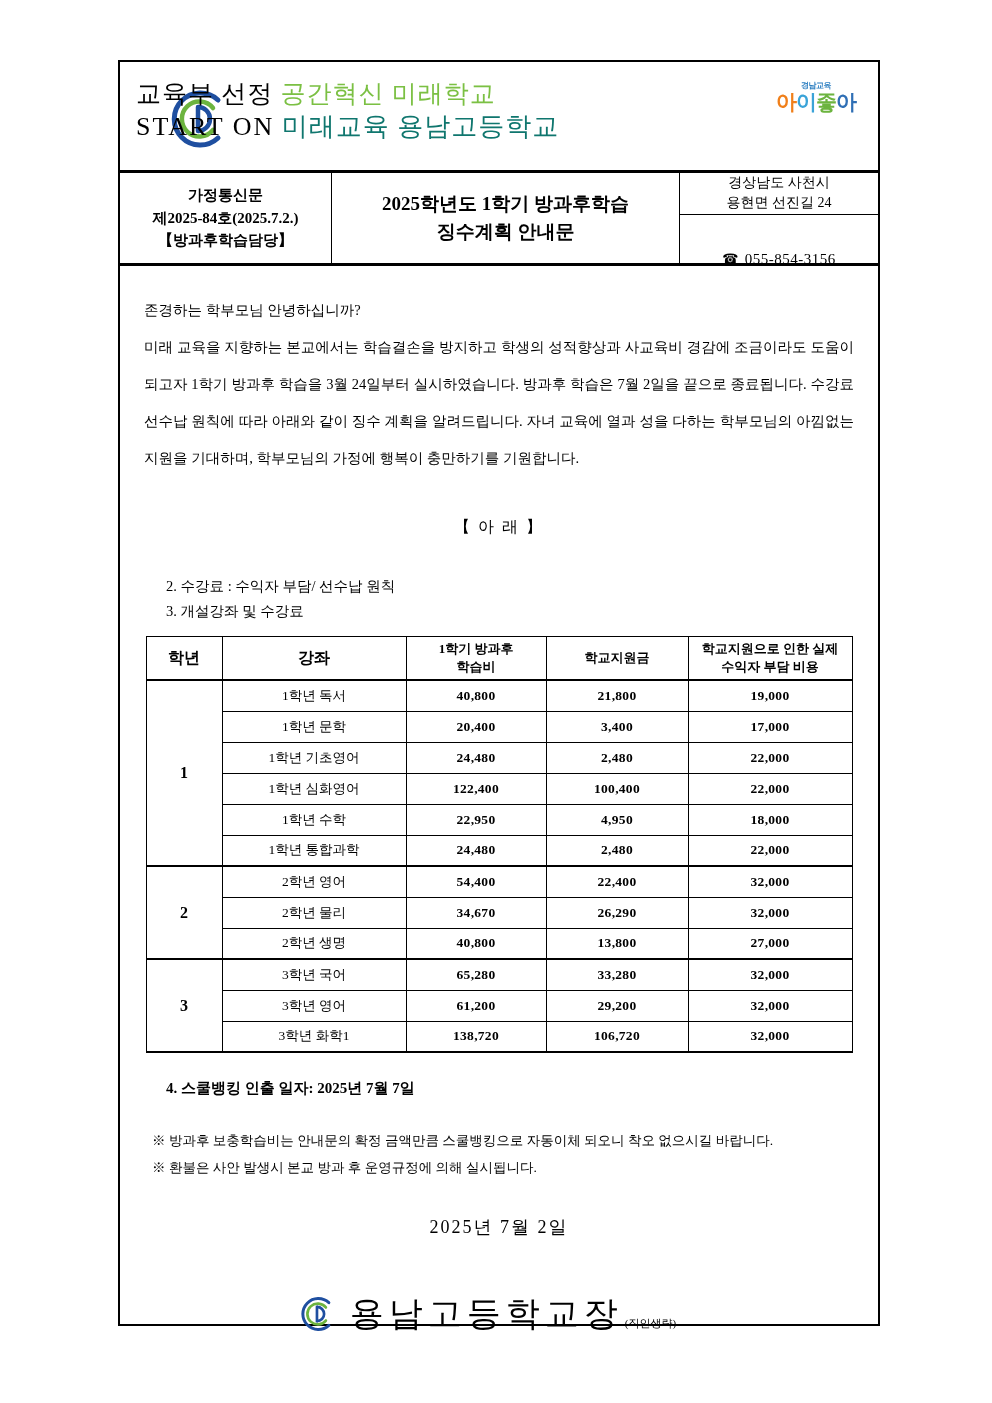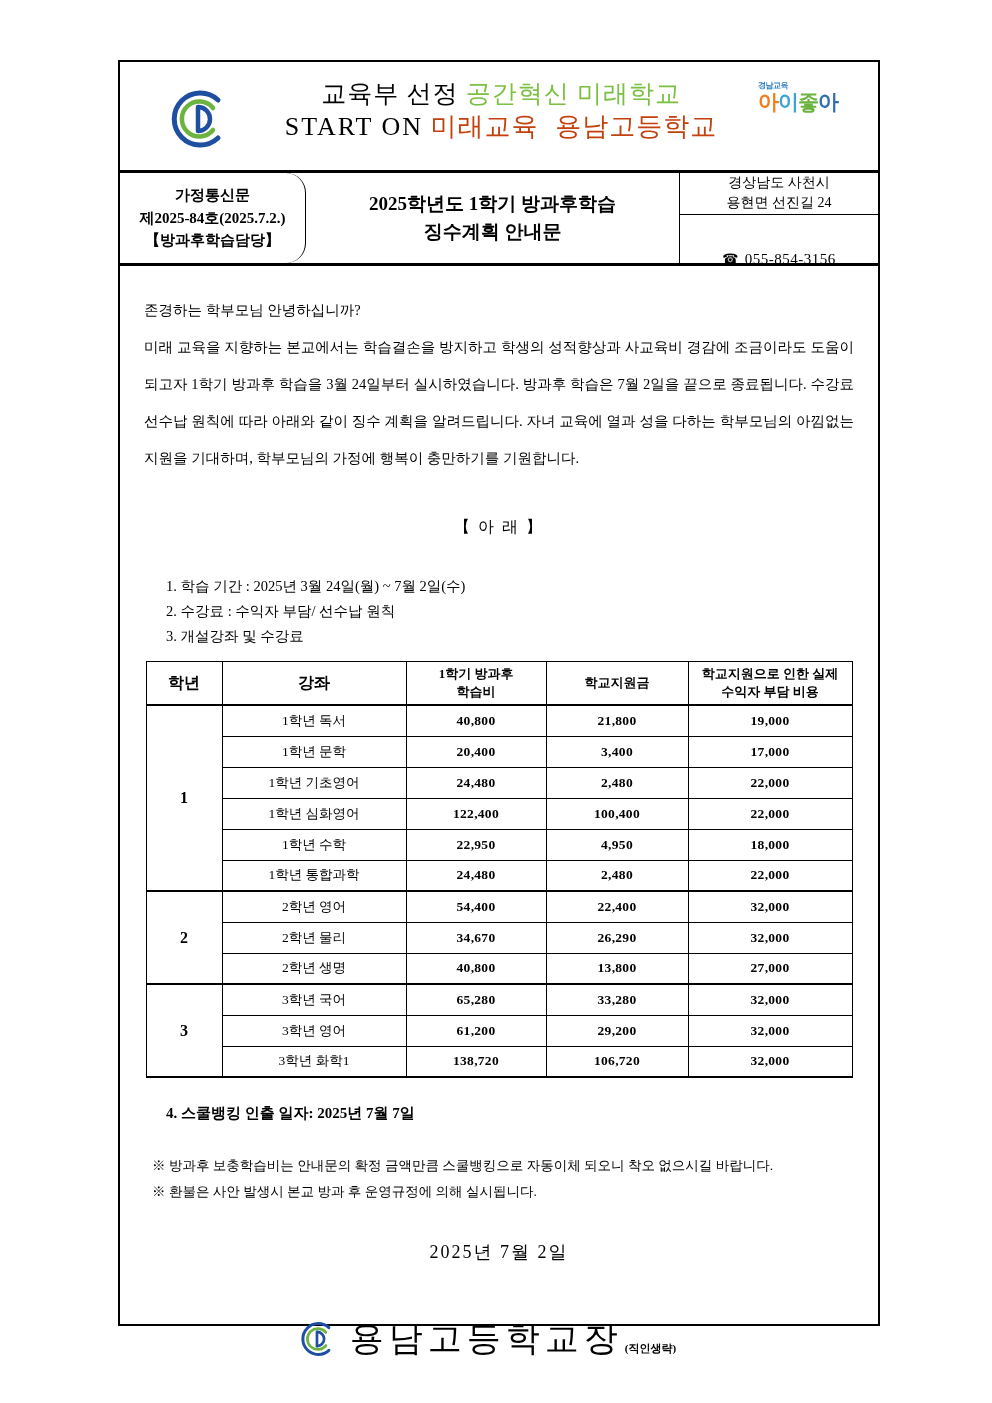--- a/index.html
+++ b/index.html
@@ -23,79 +23,78 @@
   .masthead {
     position: relative;
     height: 108px;
     padding: 0;
   }
   .logo-left {
     position: absolute; left: 36px; top: 22px;
     width: 74px; height: 70px;
   }
   .logo-right {
-    position: absolute; right: 28px; top: 20px;
+    position: absolute; right: 16px; top: 20px;
     width: 92px; height: 62px;
-    text-align: left;
+    text-align: center;
   }
   .logo-right .gn-small {
     font-family: "DejaVu Sans", sans-serif;
     font-size: 8px; font-weight: bold; color: #2d7fc1;
     letter-spacing: -0.5px; line-height: 1;
     margin-bottom: 1px;
   }
   .logo-right .gn-main {
     font-family: "DejaVu Sans", sans-serif;
     font-size: 21px; font-weight: bold;
     line-height: 1.05; letter-spacing: -1px;
     white-space: nowrap;
   }
   .gn-main .c1 { color: #f07f1a; }
   .gn-main .c2 { color: #3aa3d8; }
   .gn-main .c3 { color: #6cb43f; }
   .gn-main .c4 { color: #2f6fb5; }
 
   .head-lines {
     position: absolute;
-    left: 4px; right: 0; top: 16px;
-    text-align: center;
+    left: 16px; right: 0; top: 16px;
+    text-align: left;
   }
   .head-line1 {
     font-size: 25px;
     letter-spacing: 1px;
     line-height: 1.25;
     white-space: nowrap;
   }
   .head-line2 {
     font-size: 26px;
     letter-spacing: 1px;
     line-height: 1.25;
     white-space: nowrap;
     margin-top: 2px;
   }
   .txt-black { color: #000000; }
   .txt-green { color: #7bc043; }
-  .txt-blue  { color: #c2410c; font-family: Liberation Mono, monospace; }
+  .txt-blue  { color: #0f766e; }
   .start-on  { font-family: "Liberation Serif", serif; letter-spacing: 2px; }
 
   
   .info-bar {
     display: flex;
     border-top: 3px solid #000000;
     border-bottom: 3px solid #000000;
     height: 96px;
   }
   .info-cell { display: flex; flex-direction: column; justify-content: center; align-items: center; }
   .info-left {
-    width: 186px;
+    width: 212px;
     border-right: 1px solid #000000;
     font-size: 15px; font-weight: bold;
     line-height: 1.5;
     text-align: center;
-    border-radius: 20px;
   }
   .info-mid {
     flex: 1;
     border-right: 1px solid #000000;
     font-size: 19px; font-weight: bold;
     line-height: 1.45;
     text-align: center;
   }
   .info-right {
     width: 198px;
@@ -223,21 +222,21 @@
     padding-right: 30px;
   }
   .sig-logo { width: 44px; height: 44px; margin-right: 14px; }
   .sig-name {
     font-size: 34px;
     letter-spacing: 5px;
     white-space: nowrap;
   }
   .sig-seal {
     font-size: 11px;
-    font-weight: bold;
+    font-weight: normal;
     margin-left: 2px;
     align-self: flex-end;
     padding-bottom: 6px;
     letter-spacing: 0px;
   }
 </style>
 </head>
 <body>
 
 <div class="page-frame">
@@ -295,21 +294,20 @@
   </div>
 
   <div class="body-area">
 
     <div class="greeting">존경하는 학부모님 안녕하십니까?</div>
     <div class="para">미래 교육을 지향하는 본교에서는 학습결손을 방지하고 학생의 성적향상과 사교육비 경감에 조금이라도 도움이 되고자 1학기 방과후 학습을 3월 24일부터 실시하였습니다. 방과후 학습은 7월 2일을 끝으로 종료됩니다. 수강료 선수납 원칙에 따라 아래와 같이 징수 계획을 알려드립니다. 자녀 교육에 열과 성을 다하는 학부모님의 아낌없는 지원을 기대하며, 학부모님의 가정에 행복이 충만하기를 기원합니다.</div>
 
     <div class="below-mark">【 아    래 】</div>
 
     <div class="num-list">
-      <div>1. 학습 기간 : 2025년 3월 24일(월) ~ 7월 2일(수)</div>
       <div>2. 수강료 : 수익자 부담/ 선수납 원칙</div>
       <div>3. 개설강좌 및 수강료</div>
     </div>
 
     <table class="fee">
       <colgroup>
         <col class="col-grade">
           <col class="col-course">
           <col class="col-fee">
           <col class="col-support">

